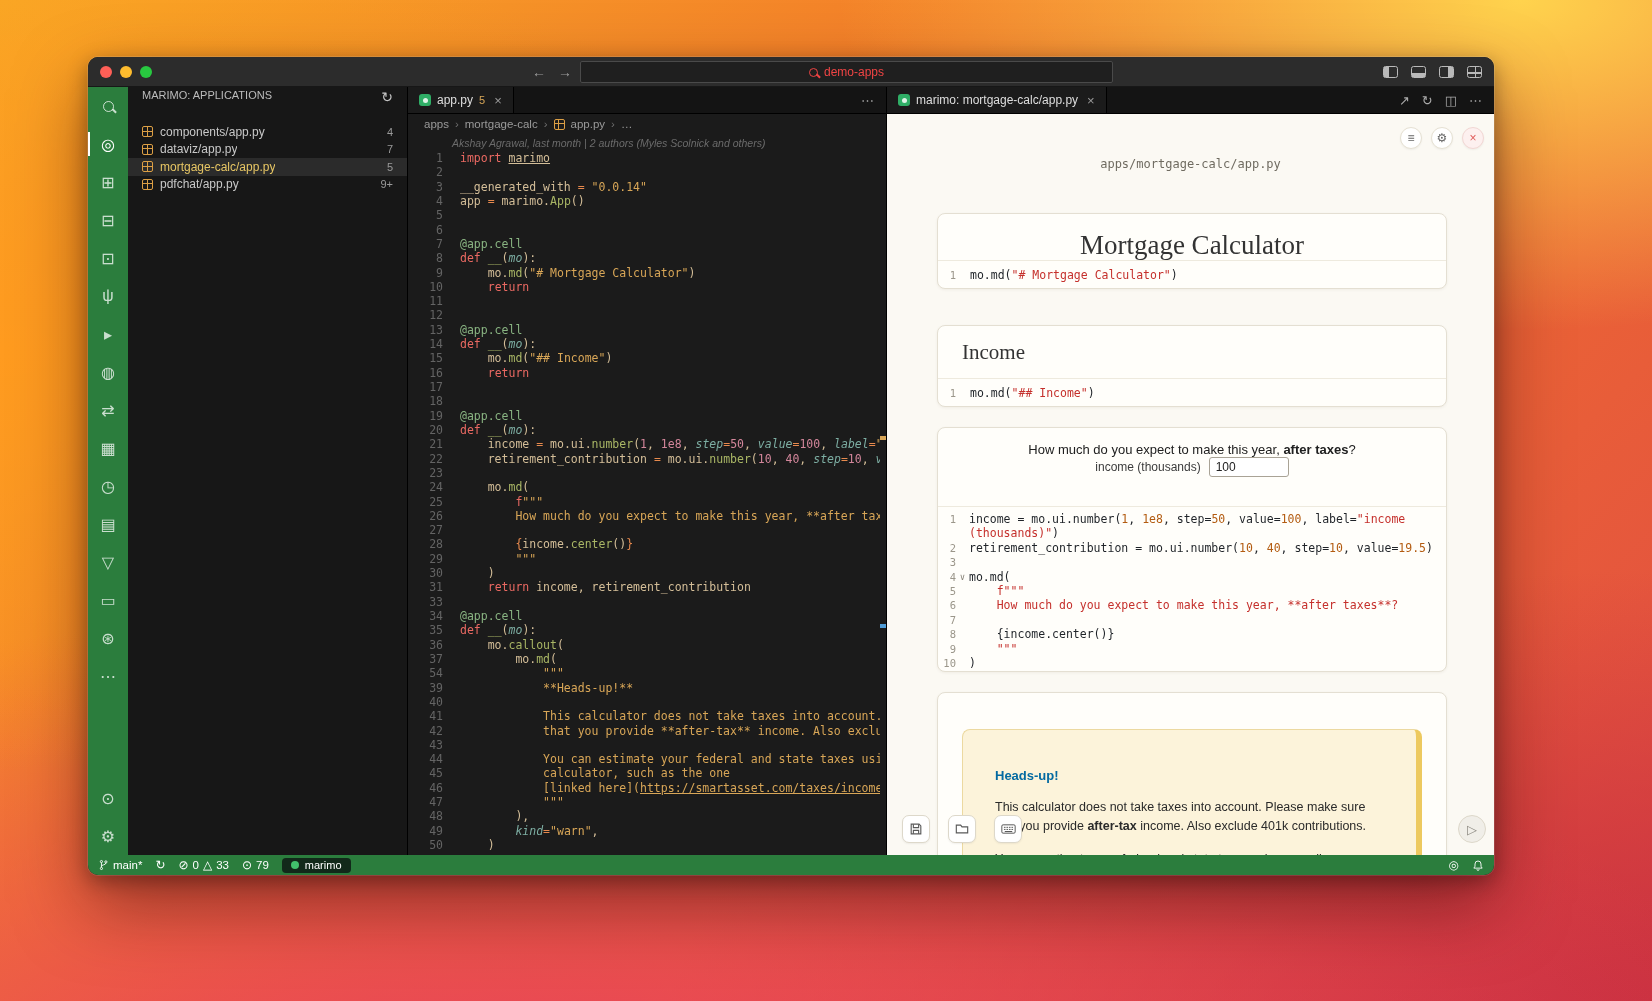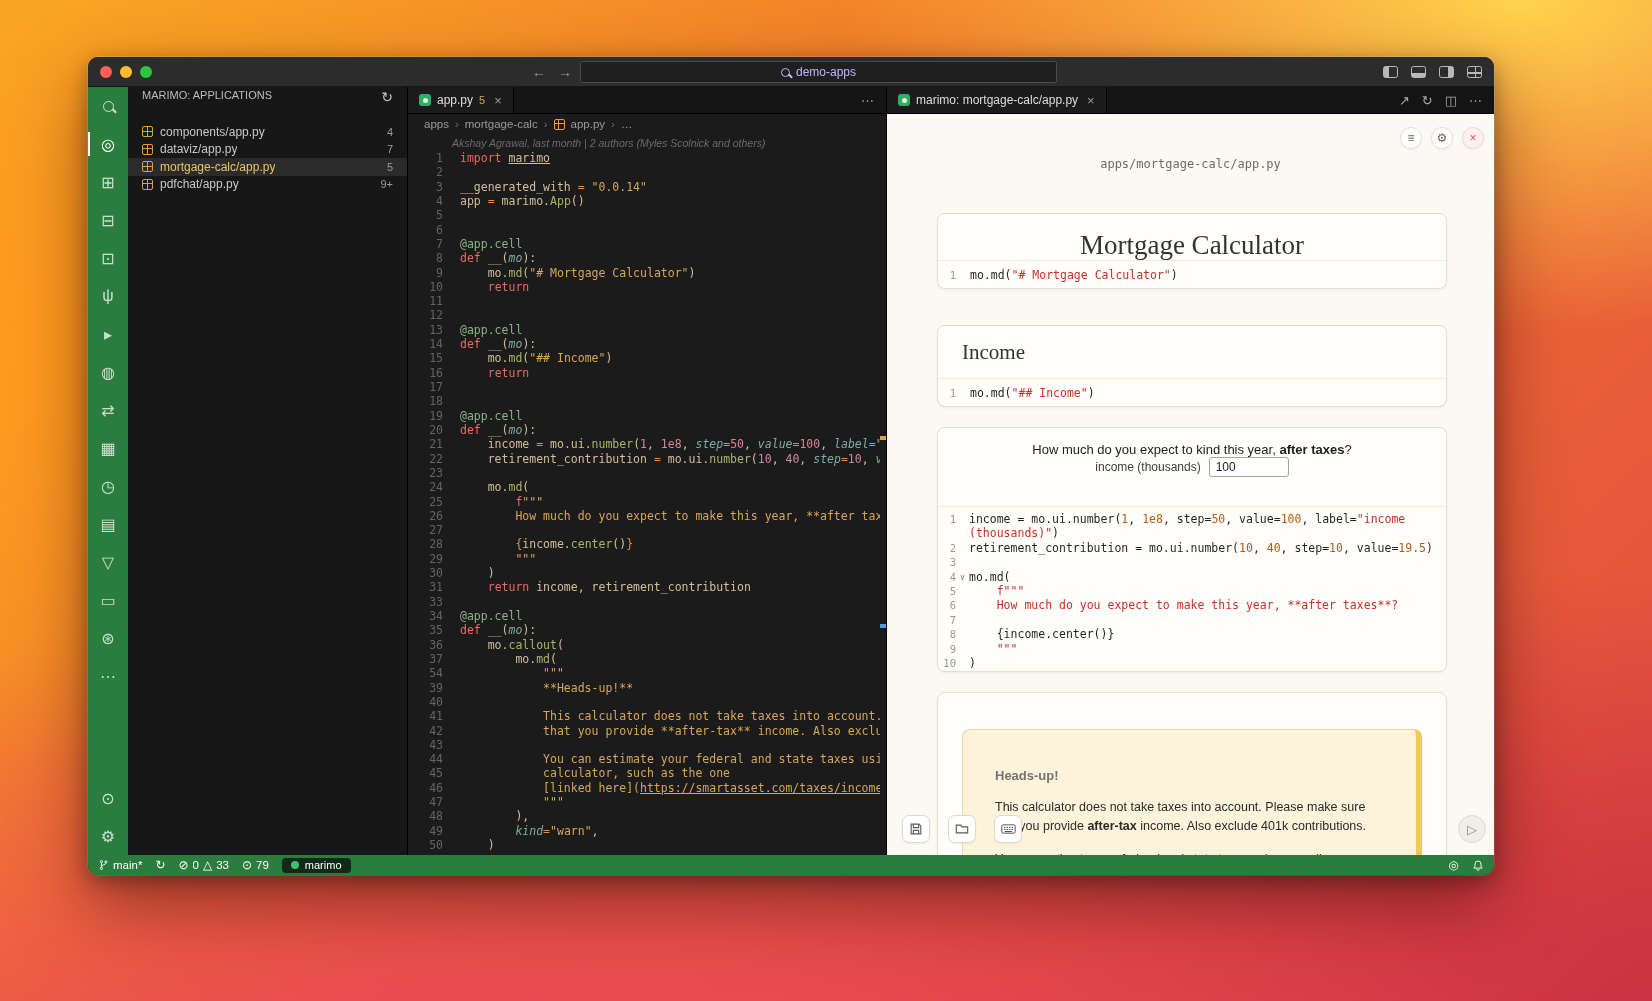--- a/index.html
+++ b/index.html
@@ -15,22 +15,22 @@
       linear-gradient(135deg, #f9a825 0%, #f2752b 45%, #e04a44 100%);
   }
   #win{position:absolute;left:88px;top:57px;width:1406px;height:818px;border-radius:10px;overflow:hidden;
     background:#1b1b1b;box-shadow:0 30px 70px rgba(60,10,10,.5),0 6px 20px rgba(0,0,0,.35);outline:1px solid rgba(255,255,255,.12)}
   
   #titlebar{position:absolute;top:0;left:0;right:0;height:30px;background:#2c2c2c;border-bottom:1px solid #171717}
   .traffic{position:absolute;left:12px;top:9px;display:flex;gap:8px}
   .tl{width:12px;height:12px;border-radius:50%}
   .tl.r{background:#ff5f57}.tl.y{background:#febc2e}.tl.g{background:#28c840}
   .nav{position:absolute;left:444px;top:0;height:30px;display:flex;gap:12px;align-items:center;color:#9d9d9d;font-size:14px}
-  #tsearch{position:absolute;left:492px;top:4px;width:477px;height:22px;background:#1f1f1f;border:1px solid #4a4a4a;border-radius:2px;
-    color:#c4b5fd;font-size:12px;display:flex;align-items:center;justify-content:center;gap:6px}
+  #tsearch{position:absolute;left:492px;top:4px;width:533px;height:22px;background:#1f1f1f;border:1px solid #4a4a4a;border-radius:2px;
+    color:#ef4444;font-size:12px;display:flex;align-items:center;justify-content:center;gap:6px}
   .mag{display:inline-block;width:9px;height:9px;border:1.5px solid currentColor;border-radius:50%;position:relative;flex:none}
   .mag::after{content:"";position:absolute;width:5px;height:1.6px;background:currentColor;transform:rotate(45deg);right:-4px;bottom:-1px}
   .winicons{position:absolute;right:12px;top:9px;display:flex;gap:13px}
   .pane{width:15px;height:12px;border:1.5px solid #b9b9b9;border-radius:2.5px;position:relative}
   .pane.l::before{content:"";position:absolute;left:0;top:0;bottom:0;width:5px;background:#b9b9b9}
   .pane.b::before{content:"";position:absolute;left:0;right:0;bottom:0;height:4px;background:#b9b9b9}
   .pane.r::before{content:"";position:absolute;right:0;top:0;bottom:0;width:5px;background:#b9b9b9}
   .pane.g::before{content:"";position:absolute;left:50%;top:0;bottom:0;width:1.5px;background:#b9b9b9}
   .pane.g::after{content:"";position:absolute;top:50%;left:0;right:0;height:1.5px;background:#b9b9b9}
   
@@ -99,21 +99,21 @@
   .input-row{margin-top:0;display:flex;justify-content:center;align-items:center;gap:8px;font-size:12px;color:#3c3c3c}
   .num-input{width:80px;height:20px;border:1px solid #a9a396;border-radius:3px;background:#fff;font-size:12px;padding:0 6px;color:#222;font-family:"Liberation Sans",sans-serif}
   .c3-code{position:absolute;top:78px;left:0;right:0;bottom:0;border-top:1px solid #eeeade;padding-top:5px;
     font-family:"DejaVu Sans Mono",monospace;font-size:11.5px;line-height:14.4px}
   .wvl{display:flex;height:14.4px;white-space:pre;padding-left:4px}
   .wvl .wln{width:14px;text-align:right;color:#9b968a;font-size:10.5px;flex:none}
   .wvl .fold{width:13px;text-align:center;color:#8a857a;font-size:9px;flex:none}
   .wvl .wct{white-space:pre}
   .callout{position:absolute;left:24px;right:24px;top:36px;height:300px;background:#fcf3da;border:1px solid #ecd9a0;border-right:6px solid #edc95f;
     border-radius:8px;padding:38px 32px 0 32px}
-  .callout h4{font-size:13px;color:#737373;margin-bottom:15px}
+  .callout h4{font-size:13px;color:#0369a1;margin-bottom:15px}
   .callout p{font-size:12.5px;color:#2a2a2a;line-height:1.55;margin-bottom:13px;max-width:380px}
   .wv-foot{position:absolute;left:15px;top:701px;display:flex;gap:18px}
   .foot-btn{width:28px;height:28px;background:#fff;border:1px solid #ddd8ca;border-radius:7px;display:flex;align-items:center;justify-content:center;
     box-shadow:0 1px 2px rgba(0,0,0,.06);cursor:pointer}
   .run-btn{position:absolute;right:8px;top:701px;width:28px;height:28px;border-radius:50%;background:#f0eee8;border:1px solid #ddd8ca;
     color:#8d8a82;display:flex;align-items:center;justify-content:center;font-size:13px;cursor:pointer}
   
   #statusbar{position:absolute;left:0;right:0;bottom:0;height:20px;background:#2b7d3d;display:flex;align-items:center;
     color:#fff;font-size:11.5px;padding:0 10px;gap:13px}
   .st-item{display:flex;align-items:center;gap:4px;cursor:pointer;white-space:nowrap}
@@ -318,21 +318,21 @@
 
       <div class="card" id="card2">
         <div class="c2-title">Income</div>
         <div class="cell-code">
           <span class="ln">1</span>
           <span class="cc"><span class="t-wc">mo.md(</span><span class="t-ws">"## Income"</span><span class="t-wc">)</span></span>
         </div>
       </div>
 
       <div class="card" id="card3">
-        <div class="q"><span>How much do you expect to kind this year, </span><b>after taxes</b><span>?</span></div>
+        <div class="q"><span>How much do you expect to make this year, </span><b>after taxes</b><span>?</span></div>
         <div class="input-row">
           <span>income (thousands)</span>
           <input class="num-input" value="100" style="">
         </div>
         <div class="c3-code">
             <div class="wvl"><span class="wln">1</span><span class="fold"></span><span class="wct"><span class="t-wc">income = mo.ui.number(</span><span class="t-wn">1</span><span class="t-wc">, </span><span class="t-wn">1e8</span><span class="t-wc">, step=</span><span class="t-wn">50</span><span class="t-wc">, value=</span><span class="t-wn">100</span><span class="t-wc">, label=</span><span class="t-ws">"income</span></span></div>
             <div class="wvl"><span class="wln"></span><span class="fold"></span><span class="wct"><span class="t-ws">(thousands)"</span><span class="t-wc">)</span></span></div>
             <div class="wvl"><span class="wln">2</span><span class="fold"></span><span class="wct"><span class="t-wc">retirement_contribution = mo.ui.number(</span><span class="t-wn">10</span><span class="t-wc">, </span><span class="t-wn">40</span><span class="t-wc">, step=</span><span class="t-wn">10</span><span class="t-wc">, value=</span><span class="t-wn">19.5</span><span class="t-wc">)</span></span></div>
             <div class="wvl"><span class="wln">3</span><span class="fold"></span><span class="wct"></span></div>
             <div class="wvl"><span class="wln">4</span><span class="fold">∨</span><span class="wct"><span class="t-wc">mo.md(</span></span></div>

